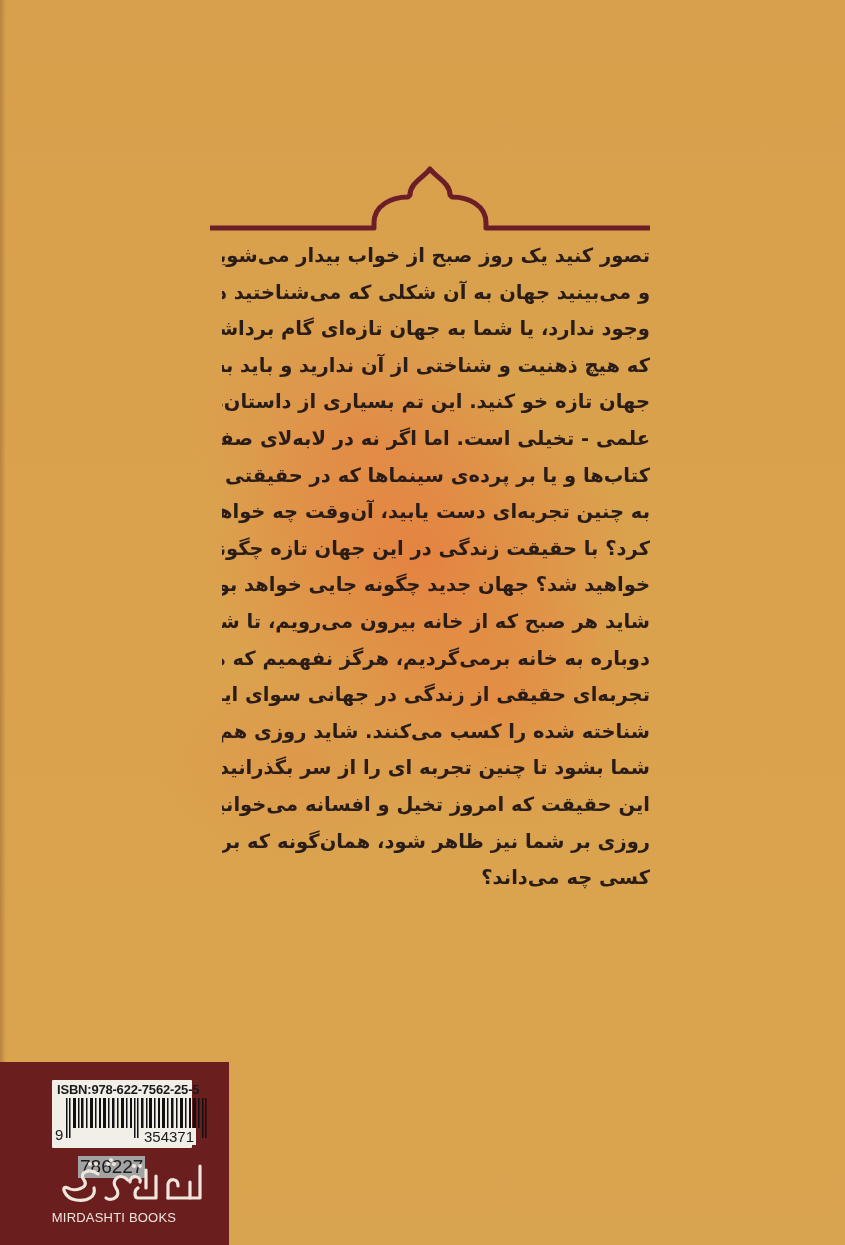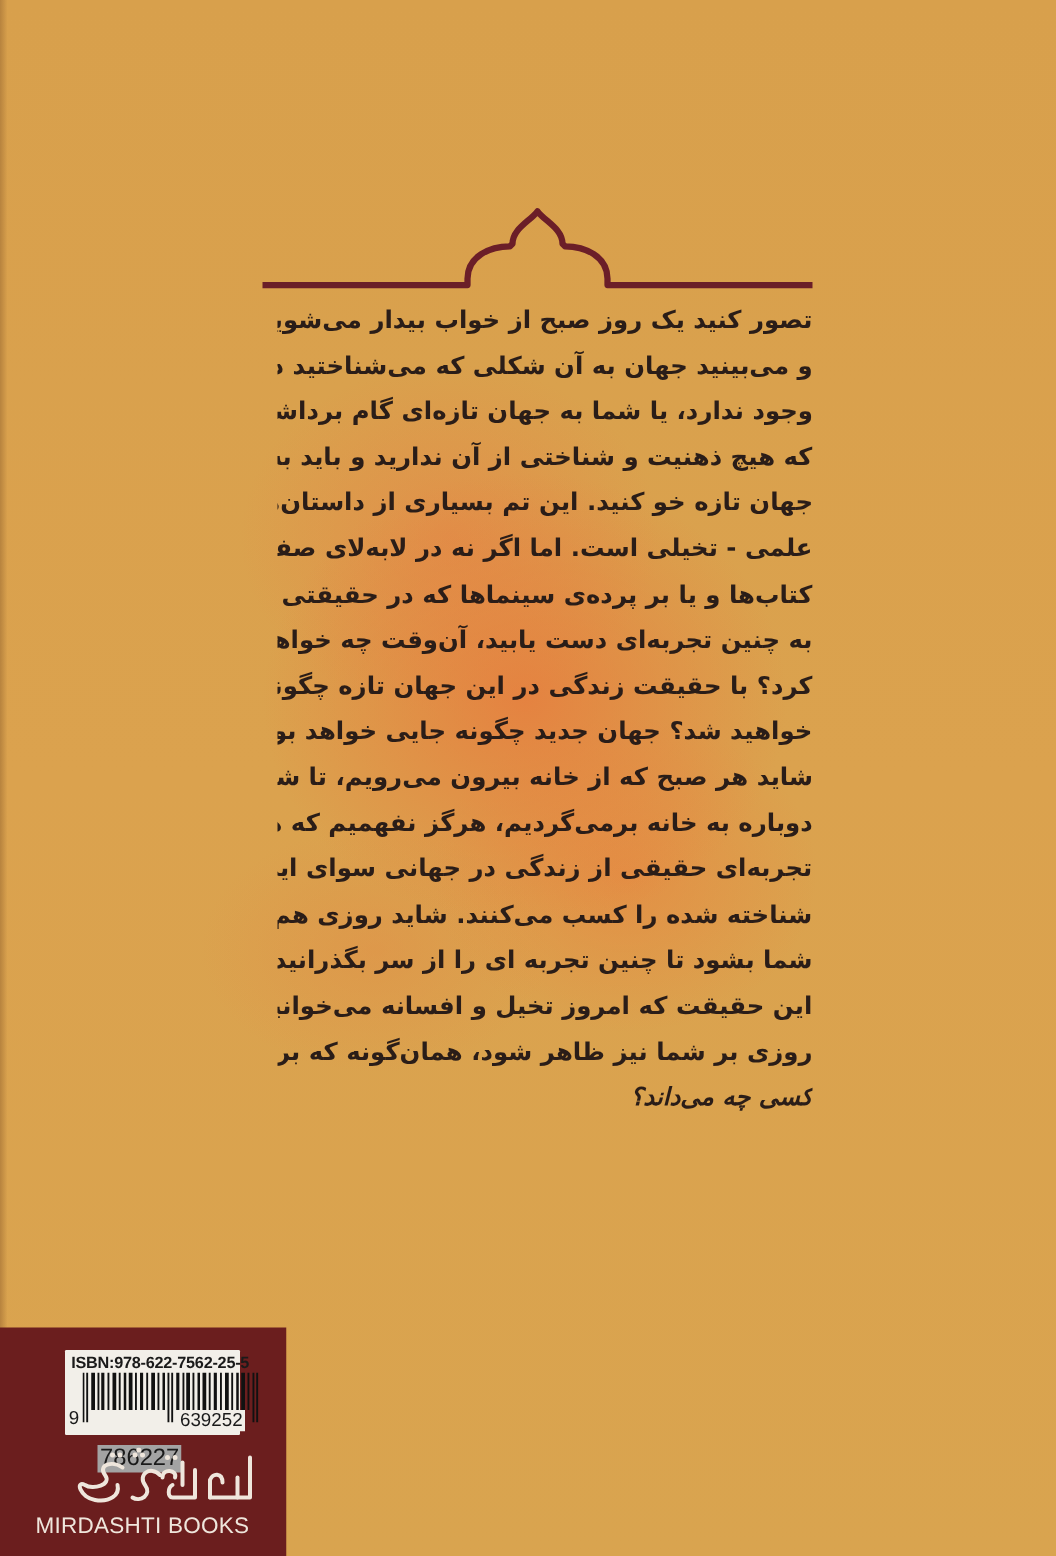--- a/index.html
+++ b/index.html
@@ -28,21 +28,21 @@
     position: absolute; left: 222px; top: 238px; width: 428px;
     direction: rtl; text-align: justify; text-align-last: right;
     color: #2a1d18; font-size: 19.5px; line-height: 36.6px;
     font-weight: bold; letter-spacing: 0.3px;
   }
   .blurb .line {
     display: block; white-space: nowrap;
     text-align: justify; text-align-last: justify;
     overflow: hidden;
   }
-  .blurb .line.last { text-align-last: right; font-style: italic; }
+  .blurb .line.last { text-align-last: right; }
   .publisher-panel {
     position: absolute; left: 0; top: 1062px; width: 229px; height: 183px;
     background: #6b1e1e;
   }
   .barcode-box {
     position: absolute; left: 52px; top: 18px; width: 140px; height: 68px;
     background: #f2efe9; border-radius: 1px;
   }
   .isbn-text {
     position: absolute; left: 5px; top: 2px; width: 152px;
@@ -62,21 +62,21 @@
   }
   .digits-right {
     position: absolute; left: 90px; top: 48px; background: #f2efe9; padding: 0 2px;
     font-family: "Liberation Sans", sans-serif; font-size: 15px; color: #1a1a1a;
   }
   .logo {
     position: absolute; left: 50px; top: 96px; width: 160px; height: 50px;
   }
   .publisher-name {
     position: absolute; left: 19px; top: 148px; width: 190px; text-align: center;
-    font-family: "Liberation Sans", sans-serif; font-size: 18px; color: #efe6dc;
+    font-family: "Liberation Sans", sans-serif; font-size: 13px; color: #efe6dc;
     letter-spacing: 0.2px; white-space: nowrap;
   }
 </style>
 </head>
 <body>
 
 <div class="cover"></div>
 <div class="spine-edge"></div>
 
 <svg class="ornament" viewBox="0 0 845 80">
@@ -140,21 +140,21 @@
         <rect x="119" y="0" width="1.5" height="30"></rect>
           <rect x="123" y="0" width="2" height="30"></rect>
         <rect x="127" y="0" width="3" height="30"></rect>
           <rect x="132" y="0" width="1.5" height="30"></rect>
         <rect x="136" y="0" width="1.5" height="40"></rect>
           <rect x="139" y="0" width="1.5" height="40"></rect>
       </g>
     </svg>
     <div class="digits-prefix">9</div>
     <div class="digits-left">786227</div>
-    <div class="digits-right">639252</div>
+    <div class="digits-right">354371</div>
   </div>
 
   <svg class="logo" viewBox="0 0 160 50">
     <g fill="none" stroke="#efe6dc" stroke-width="3.2" stroke-linecap="round" stroke-linejoin="round">
       <path d="M150 8 L150 40 L118 40"></path>
       <path d="M140 24 L140 40"></path>
       <path d="M128 28 C128 20, 120 20, 118 26 L118 40"></path>
       <path d="M106 18 L106 40 L88 40 C84 40, 84 32, 88 30"></path>
       <path d="M96 12 L96 30"></path>
       <path d="M78 22 C70 14, 60 22, 66 30 C72 38, 62 44, 56 40"></path>

